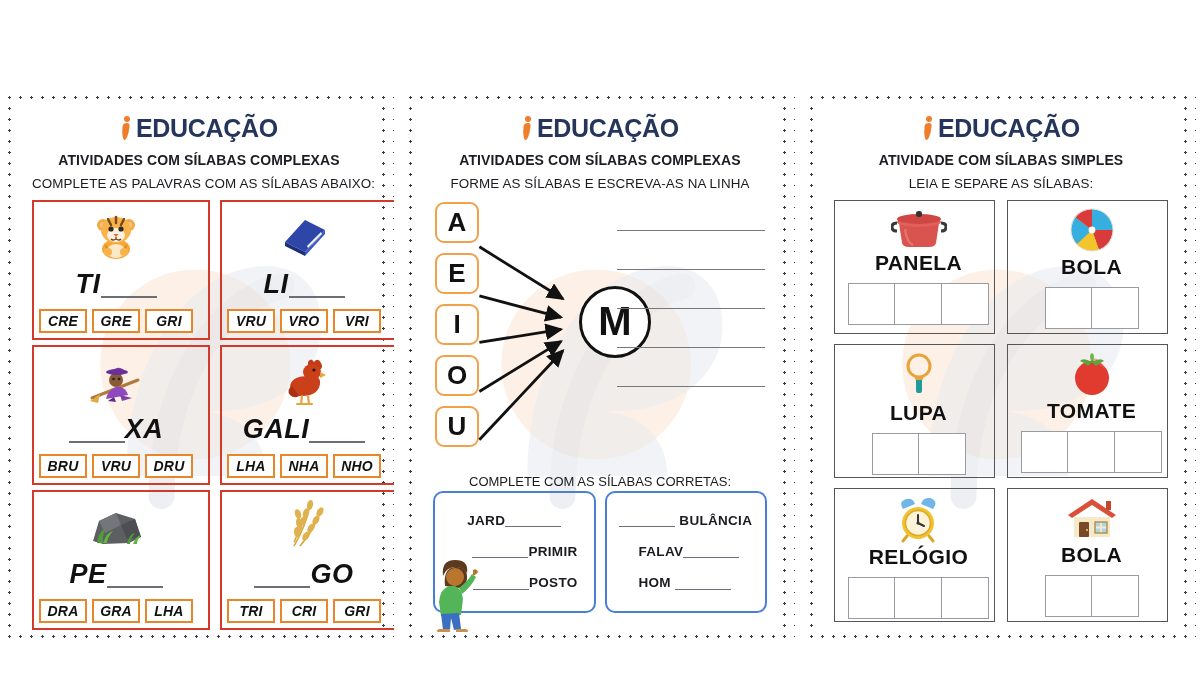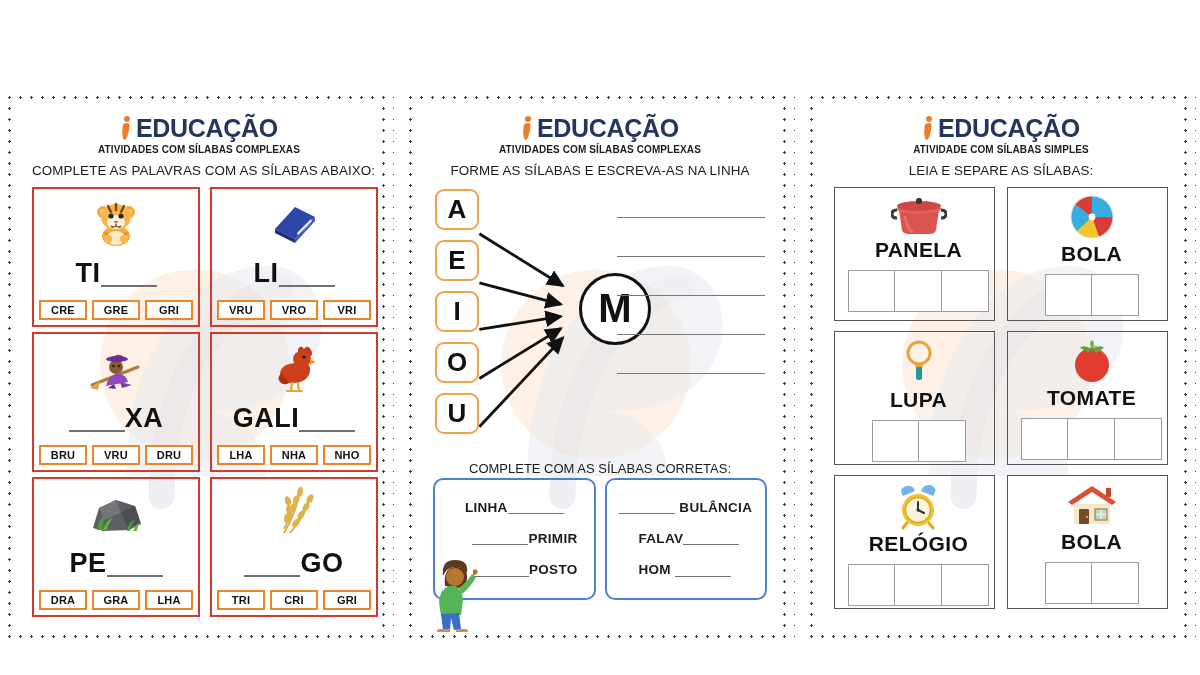--- a/index.html
+++ b/index.html
@@ -94,24 +94,24 @@
   }
   .brand-name {
     font-size: 25px; font-weight: 800;
     letter-spacing: -0.3px;
     color: #25355c;
     line-height: 1;
   }
   .brand-sub {
     position: relative; z-index: 3;
     text-align: center;
-    font-size: 10px; font-weight: 800;
+    font-size: 14px; font-weight: 800;
     color: #1c1c22;
     letter-spacing: .1px;
-    margin-top: 2px;
+    margin-top: 10px;
   }
   .instruction {
     position: relative; z-index: 3;
     text-align: center;
     font-size: 13.4px;
     color: #1a1a1f;
     letter-spacing: .1px;
     margin-top: 8px;
     margin-bottom: 9px;
     white-space: nowrap;
@@ -120,26 +120,27 @@
   
   .card-grid {
     position: relative; z-index: 3;
     display: grid;
     grid-template-columns: 1fr 1fr;
     gap: 5px 10px;
   }
   .word-card {
     border: 2px solid #d23b2b;
     background: transparent;
-    padding: 5px 5px 5px 5px;
+    padding: 5px 15px 5px 5px;
     height: 140px;
     display: flex;
     flex-direction: column;
     align-items: center;
     justify-content: space-between;
+    font-style: italic;
   }
   .wc-pic { height: 56px; display:flex; align-items:center; justify-content:center; width:100%; }
   .wc-pic svg { display:block; }
   .wc-word {
     font-size: 27px; font-weight: 700; color: #111;
     letter-spacing: .5px;
     display: flex; align-items: flex-end; gap: 0px;
     line-height: 1;
     margin-bottom: 2px;
     width: 100%;
@@ -150,21 +151,21 @@
     width: 56px;
     border-bottom: 2px solid #6e6e78;
     height: 20px;
   }
   .syl-row { display: flex; gap: 5px; width: 100%; justify-content: center; }
   .syl-box {
     border: 2px solid #e8872a;
     padding: 2px 0 2px 0;
     width: 48px;
     text-align: center;
-    font-size: 11px;
+    font-size: 14px;
     font-weight: 600;
     color: #111;
     background: #fff;
     letter-spacing: .2px;
   }
 
   
   .diagram {
     position: relative; z-index: 3;
     height: 268px;
@@ -496,21 +497,21 @@
           <div></div>
           <div></div>
         </div>
       </div>
 
       <div class="sub-instruction">COMPLETE COM AS SÍLABAS CORRETAS:</div>
 
       <div class="blue-row">
         <div class="blue-card">
           <div class="bl-item c">
-            <span>LINHA</span>
+            <span>JARD</span>
               <span class="ul"></span>
           </div>
           <div class="bl-item r">
             <span class="ul"></span>
               <span>PRIMIR</span>
           </div>
           <div class="bl-item r">
             <span class="ul"></span>
               <span>POSTO</span>
           </div>

